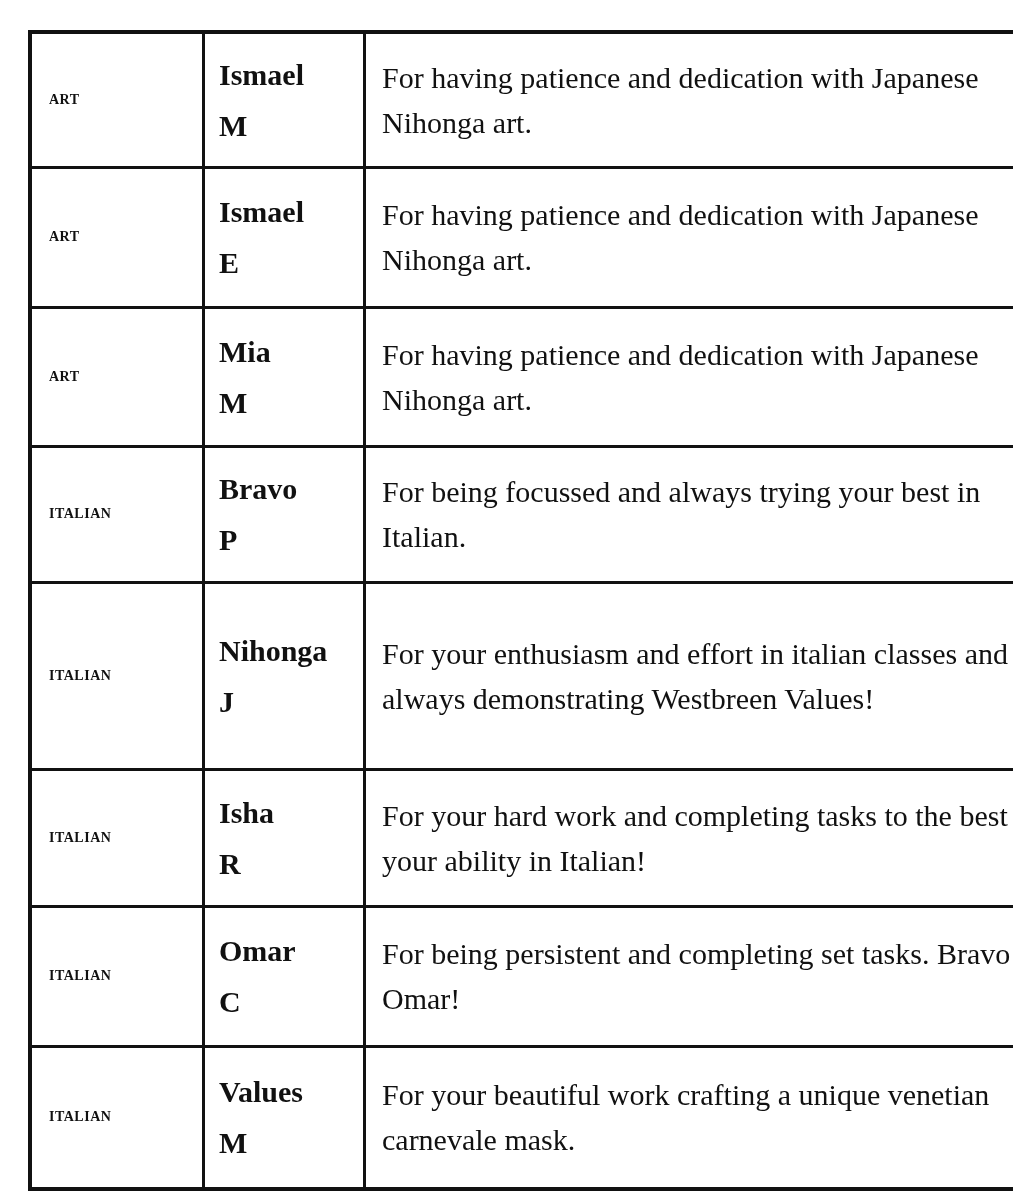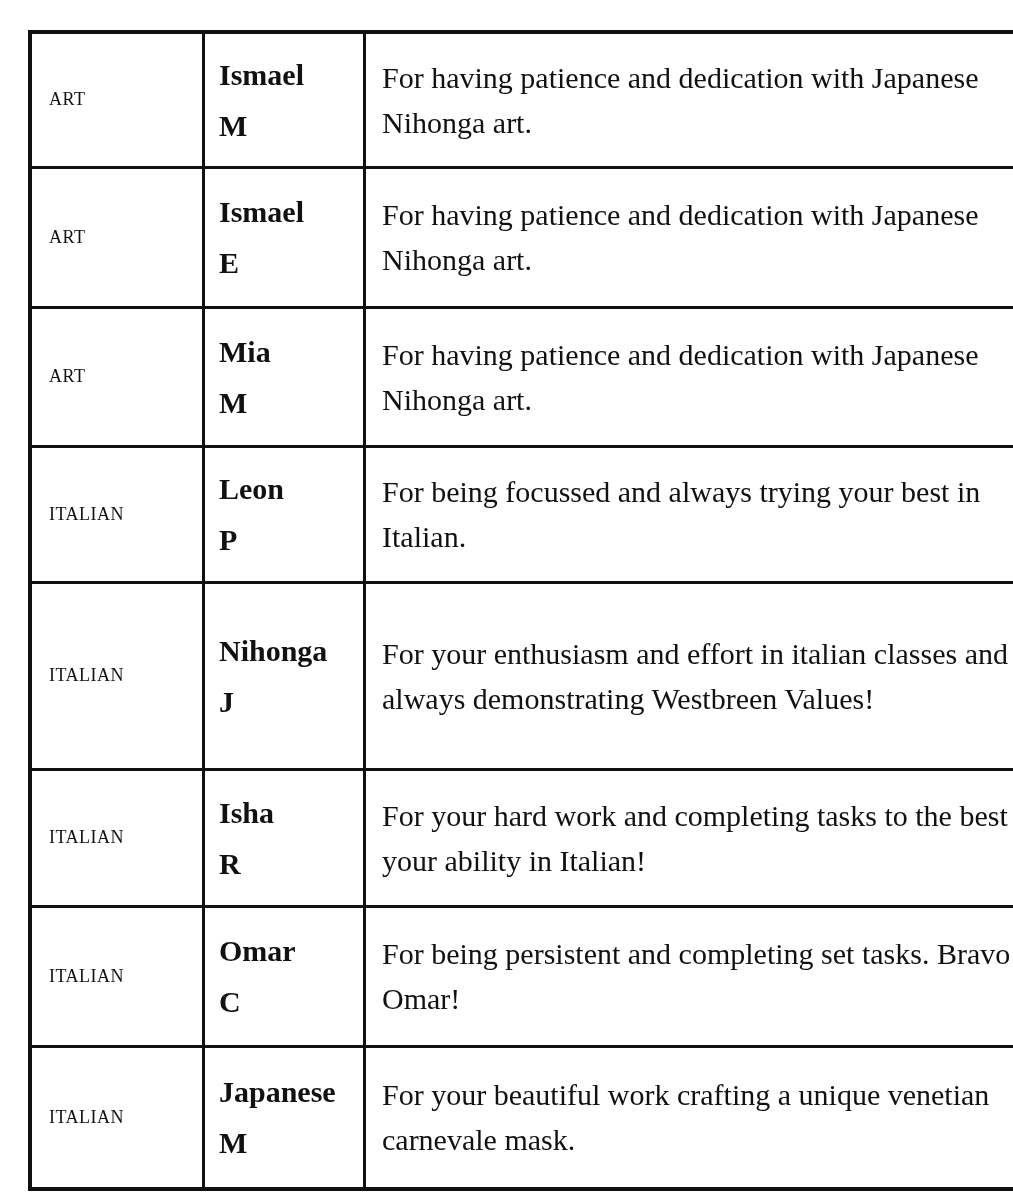--- a/index.html
+++ b/index.html
@@ -26,22 +26,22 @@
     width: 958px;
     border: 4px solid #111111;
   }
   table.awards td {
     border: 3px solid #111111;
     vertical-align: middle;
     background: #ffffff;
   }
   td.subject-cell {
     width: 147px;
-    font-weight: normal;
-    font-size: 18px;
+    font-weight: bold;
+    font-size: 14px;
     letter-spacing: 0.5px;
     padding: 0 6px 0 17px;
   }
   td.name-cell {
     width: 138px;
     font-weight: bold;
     font-size: 30px;
     line-height: 1.7;
     padding: 0 6px 0 14px;
   }
@@ -92,21 +92,21 @@
         <td class="name-cell">
           <span class="name-line">Mia</span>
           <span class="name-line">M</span>
         </td>
         <td class="citation-cell">For having patience and dedication with Japanese Nihonga art.</td>
       </tr>
 
       <tr class="r3">
         <td class="subject-cell">ITALIAN</td>
         <td class="name-cell">
-          <span class="name-line">Leon</span>
+          <span class="name-line">Bravo</span>
           <span class="name-line">P</span>
         </td>
         <td class="citation-cell">For being focussed and always trying your best in Italian.</td>
       </tr>
 
       <tr class="r4">
         <td class="subject-cell">ITALIAN</td>
         <td class="name-cell">
           <span class="name-line">Nihonga</span>
           <span class="name-line">J</span>
@@ -128,21 +128,21 @@
         <td class="name-cell">
           <span class="name-line">Omar</span>
           <span class="name-line">C</span>
         </td>
         <td class="citation-cell">For being persistent and completing set tasks. Bravo Omar!</td>
       </tr>
 
       <tr class="r7">
         <td class="subject-cell">ITALIAN</td>
         <td class="name-cell">
-          <span class="name-line">Japanese</span>
+          <span class="name-line">Values</span>
           <span class="name-line">M</span>
         </td>
         <td class="citation-cell">For your beautiful work crafting a unique venetian carnevale mask.</td>
       </tr>
 
     </tbody>
   </table>
 </div>
 
 </body></html>

